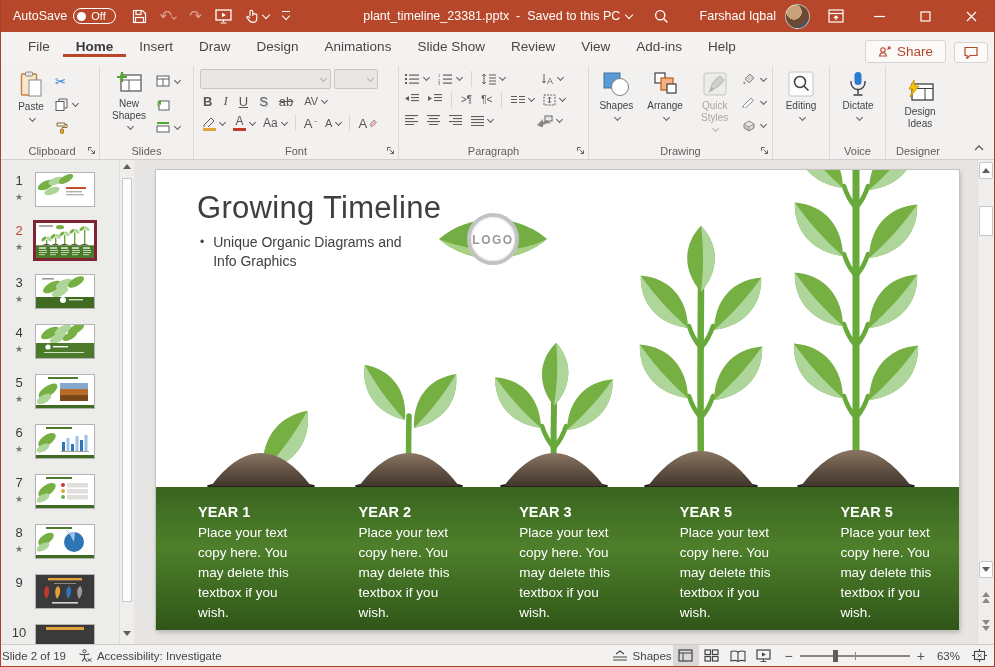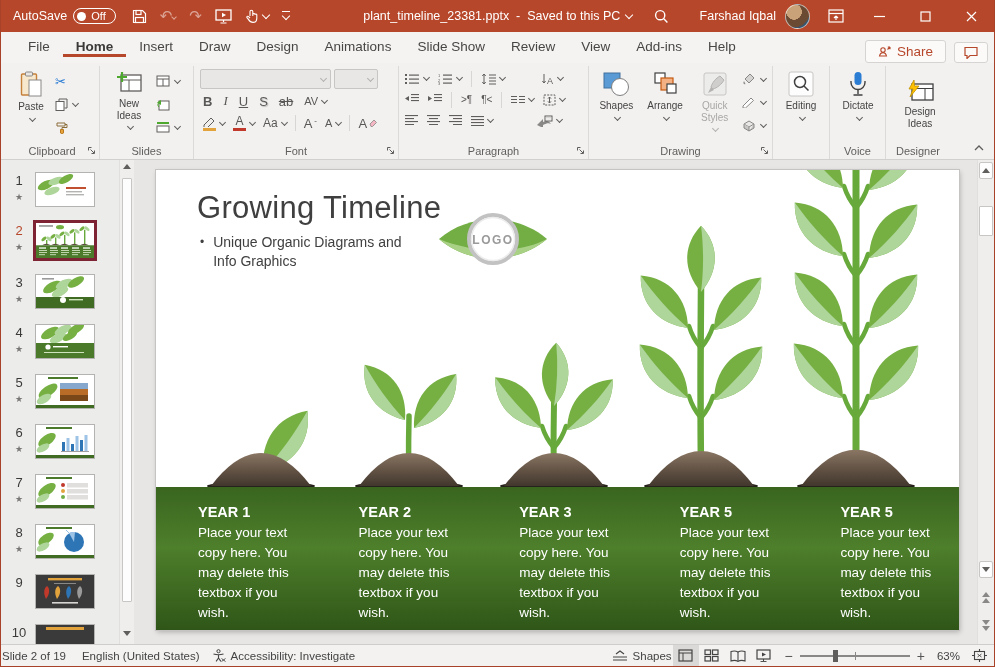--- a/index.html
+++ b/index.html
@@ -257,21 +257,21 @@
     </div>
 
     <div class="rgroup" style="width:94px">
       <div class="rg-body">
         <div class="bigbtn" style="width:46px">
           <svg width="26" height="24" viewBox="0 0 26 24">
               <rect x="5" y="4" width="20" height="16" fill="#fff" stroke="#605e5c" stroke-width="1.3"></rect>
               <path d="M5 9h20M13 9v11" stroke="#605e5c"></path>
               <path d="M6 1v10M1 6h10" stroke="#4ea72e" stroke-width="2.2"></path>
             </svg>
-          <span class="lbl">New Ideas</span>
+          <span class="lbl">New Shapes</span>
             <span class="chev"></span>
         </div>
         <div class="smallcol">
           <div class="sbtn">
               <svg width="14" height="12">
                 <rect x="1" y="1" width="12" height="10" fill="#fff" stroke="#605e5c"></rect>
                 <path d="M1 4h12M7 4v7" stroke="#605e5c"></path>
               </svg>
               <span class="chev"></span>
             </div>
@@ -992,21 +992,20 @@
           <span class="dbl">
             <span class="arr-d" style="border-top-color:#8a8886"></span>
             <span class="arr-d" style="border-top-color:#8a8886"></span>
           </span>
         </div>
     </div>
   </div>
 
   <div class="statusbar">
     <div class="sb-item">Slide 2 of 19</div>
-    <div class="sb-item" style="margin-left:14px">English (United States)</div>
     <div class="sb-item" style="margin-left:10px">
       <svg width="14" height="13" viewBox="0 0 14 13">
           <circle cx="6.5" cy="2.2" r="1.6" fill="none" stroke="#444"></circle>
           <path d="M1.5 5c3.3 1 6.7 1 10 0M6.5 6v3M6.5 9l-2.4 3.4M6.5 9l2.4 3.4" fill="none" stroke="#444" stroke-width="1.1"></path>
           <path d="M9.5 9.5l4 3M13.5 9.5l-4 3" stroke="#444" stroke-width=".9"></path>
         </svg>
       <span>Accessibility: Investigate</span>
     </div>
     <div class="sb-right">
       <div class="sb-item">

